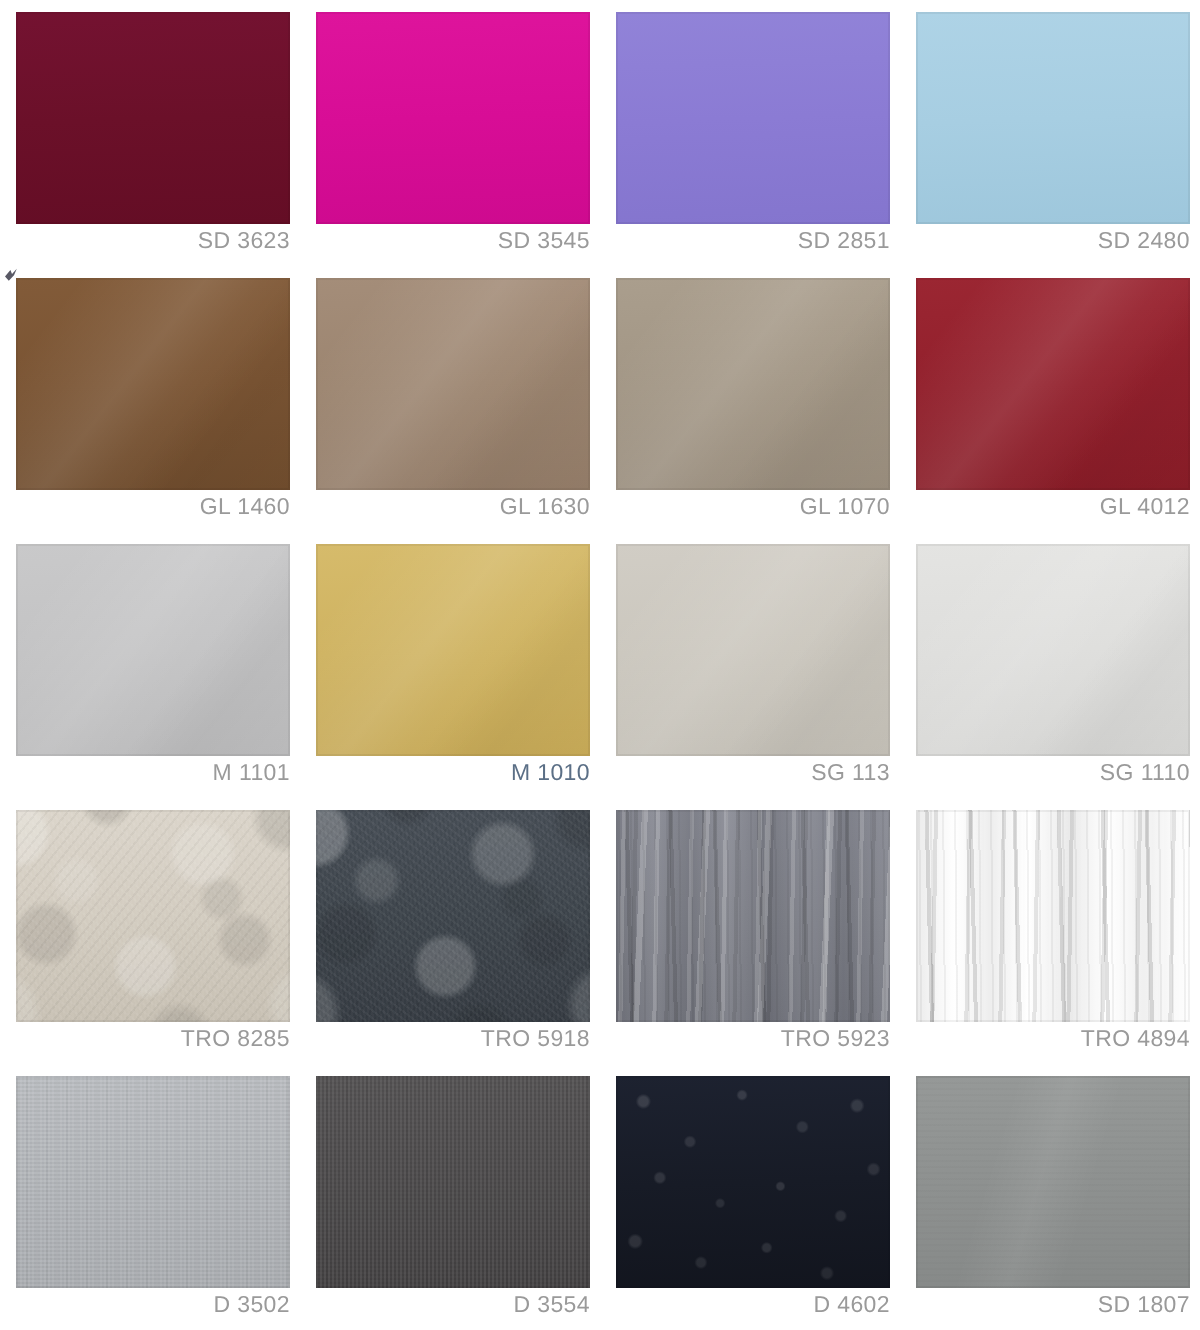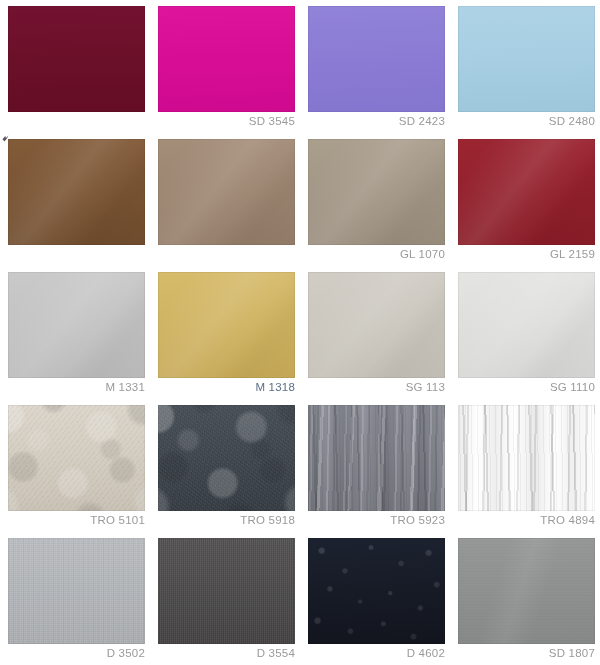--- a/index.html
+++ b/index.html
@@ -209,84 +209,87 @@
   }
 </style>
 </head>
 <body>
 
 <div id="swatch-grid">
     <div class="swatch-cell">
       <div class="swatch-tile fin-solid" style="background: linear-gradient(178deg, rgb(116, 18, 49) 0%, rgb(107, 16, 41) 50%, rgb(100, 13, 37) 100%);">
         <div class="surf"></div>
       </div>
+      <div class="swatch-label">SD 3623</div>
     </div>
     <div class="swatch-cell">
       <div class="swatch-tile fin-solid" style="background: linear-gradient(178deg, rgb(222, 20, 156) 0%, rgb(216, 13, 150) 50%, rgb(206, 10, 143) 100%);">
         <div class="surf"></div>
       </div>
       <div class="swatch-label">SD 3545</div>
     </div>
     <div class="swatch-cell">
       <div class="swatch-tile fin-solid" style="background: linear-gradient(178deg, rgb(145, 131, 216) 0%, rgb(139, 123, 212) 50%, rgb(132, 117, 206) 100%);">
         <div class="surf"></div>
       </div>
-      <div class="swatch-label">SD 2423</div>
+      <div class="swatch-label">SD 2851</div>
     </div>
     <div class="swatch-cell">
       <div class="swatch-tile fin-solid" style="background: linear-gradient(178deg, rgb(174, 211, 230) 0%, rgb(167, 206, 226) 50%, rgb(158, 199, 220) 100%);">
         <div class="surf"></div>
       </div>
       <div class="swatch-label">SD 2480</div>
     </div>
     <div class="swatch-cell">
       <div class="swatch-tile fin-gloss" style="background: linear-gradient(178deg, rgb(130, 91, 57) 0%, rgb(122, 84, 51) 50%, rgb(111, 76, 45) 100%);">
         <div class="surf"></div>
         <div class="gloss-band"></div>
         <div class="gloss-band2"></div>
       </div>
+      <div class="swatch-label">GL 1460</div>
     </div>
     <div class="swatch-cell">
       <div class="swatch-tile fin-gloss" style="background: linear-gradient(178deg, rgb(164, 141, 121) 0%, rgb(156, 133, 112) 50%, rgb(147, 124, 104) 100%);">
         <div class="surf"></div>
         <div class="gloss-band"></div>
         <div class="gloss-band2"></div>
       </div>
+      <div class="swatch-label">GL 1630</div>
     </div>
     <div class="swatch-cell">
       <div class="swatch-tile fin-gloss" style="background: linear-gradient(178deg, rgb(170, 158, 141) 0%, rgb(162, 150, 133) 50%, rgb(153, 141, 125) 100%);">
         <div class="surf"></div>
         <div class="gloss-band"></div>
         <div class="gloss-band2"></div>
       </div>
       <div class="swatch-label">GL 1070</div>
     </div>
     <div class="swatch-cell">
       <div class="swatch-tile fin-gloss" style="background: linear-gradient(178deg, rgb(155, 38, 50) 0%, rgb(146, 32, 44) 50%, rgb(136, 28, 39) 100%);">
         <div class="surf"></div>
         <div class="gloss-band"></div>
         <div class="gloss-band2"></div>
       </div>
-      <div class="swatch-label">GL 2159</div>
+      <div class="swatch-label">GL 4012</div>
     </div>
     <div class="swatch-cell">
       <div class="swatch-tile fin-gloss" style="background: linear-gradient(178deg, rgb(201, 201, 202) 0%, rgb(195, 195, 196) 50%, rgb(187, 187, 188) 100%);">
         <div class="surf"></div>
         <div class="gloss-band"></div>
         <div class="gloss-band2"></div>
       </div>
-      <div class="swatch-label">M 1331</div>
+      <div class="swatch-label">M 1101</div>
     </div>
     <div class="swatch-cell">
       <div class="swatch-tile fin-gloss" style="background: linear-gradient(178deg, rgb(214, 187, 107) 0%, rgb(207, 179, 97) 50%, rgb(198, 169, 87) 100%);">
         <div class="surf"></div>
         <div class="gloss-band"></div>
         <div class="gloss-band2"></div>
       </div>
-      <div class="swatch-label accent">M 1318</div>
+      <div class="swatch-label accent">M 1010</div>
     </div>
     <div class="swatch-cell">
       <div class="swatch-tile fin-gloss" style="background: linear-gradient(178deg, rgb(209, 205, 197) 0%, rgb(203, 199, 190) 50%, rgb(195, 191, 182) 100%);">
         <div class="surf"></div>
         <div class="gloss-band"></div>
         <div class="gloss-band2"></div>
       </div>
       <div class="swatch-label">SG 113</div>
     </div>
     <div class="swatch-cell">
@@ -296,21 +299,21 @@
         <div class="gloss-band2"></div>
       </div>
       <div class="swatch-label">SG 1110</div>
     </div>
     <div class="swatch-cell">
       <div class="swatch-tile fin-concrete" style="background: linear-gradient(178deg, rgb(219, 213, 202) 0%, rgb(211, 204, 192) 50%, rgb(199, 192, 179) 100%);">
         <div class="surf"></div>
         <div class="mottle"></div>
         <div class="grain"></div>
       </div>
-      <div class="swatch-label">TRO 5101</div>
+      <div class="swatch-label">TRO 8285</div>
     </div>
     <div class="swatch-cell">
       <div class="swatch-tile fin-concrete" style="background: linear-gradient(178deg, rgb(70, 77, 85) 0%, rgb(61, 68, 75) 50%, rgb(52, 58, 65) 100%);">
         <div class="surf"></div>
         <div class="mottle"></div>
         <div class="grain"></div>
       </div>
       <div class="swatch-label">TRO 5918</div>
     </div>
     <div class="swatch-cell">

